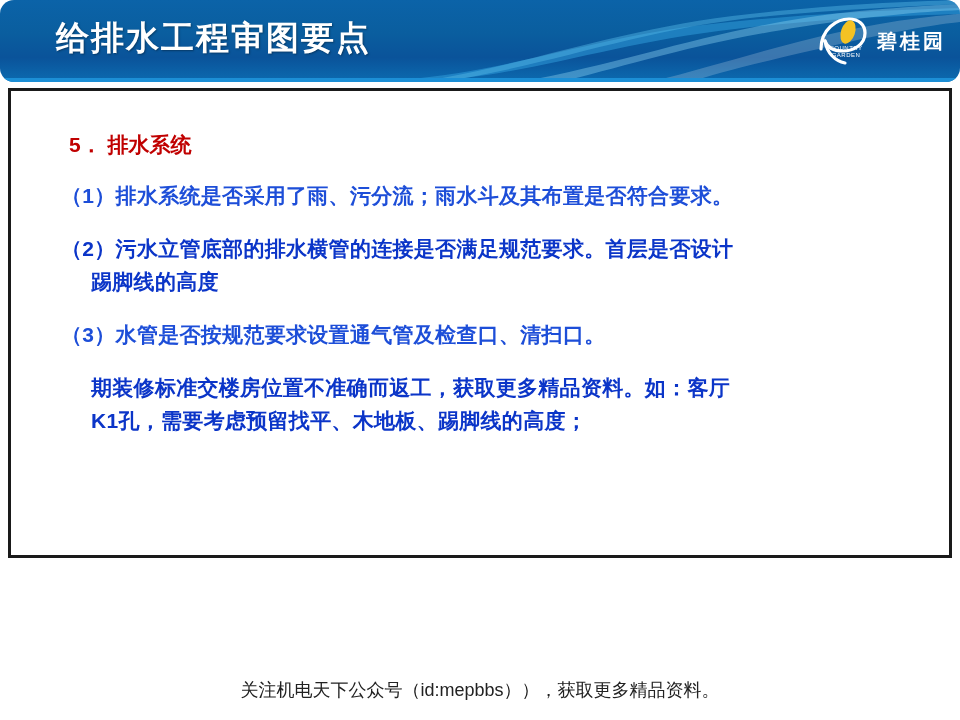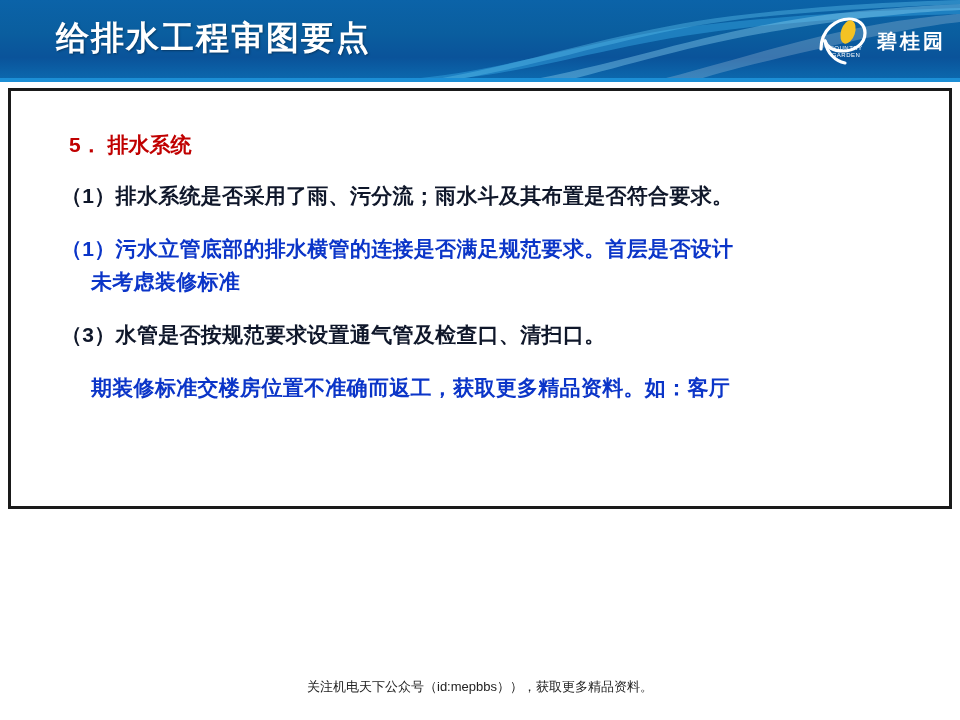--- a/index.html
+++ b/index.html
@@ -22,20 +22,21 @@
   }
   
   .header {
     position: absolute;
     left: 0;
     top: 0;
     width: 960px;
     height: 82px;
     background: linear-gradient(to bottom, #0b63a8 0%, #0a5e9f 40%, #0a539a 70%, #0c6bb0 100%);
     overflow: hidden;
+    border-radius: 14px;
   }
   .header-underline {
     position: absolute;
     left: 0;
     top: 78px;
     width: 960px;
     height: 4px;
     background: #1c8fd6;
   }
   .swoosh {
@@ -89,21 +90,21 @@
     text-align: center;
     width: 34px;
     letter-spacing: 0.5px;
   }
   
   .content-frame {
     position: absolute;
     left: 8px;
     top: 88px;
     width: 944px;
-    height: 421px;
+    height: 470px;
     border: 3px solid #1a1a1a;
     background: #ffffff;
     box-sizing: border-box;
   }
   .section-heading {
     position: absolute;
     left: 58px;
     top: 40px;
     font-size: 21px;
     font-weight: bold;
@@ -117,37 +118,37 @@
     width: 860px;
   }
   .bullet {
     font-size: 21px;
     font-weight: bold;
     line-height: 33px;
     margin-bottom: 20px;
     letter-spacing: 0.3px;
   }
   .bullet.dark {
-    color: #0f172a;
+    color: #1d4ed8;
   }
   .bullet.blue {
     color: #0b35c8;
   }
   .bullet .cont {
     display: block;
     padding-left: 30px;
   }
   
   .footer {
     position: absolute;
     left: 0;
     top: 678px;
     width: 960px;
     text-align: center;
-    font-size: 13px;
+    font-size: 18px;
     color: #222222;
     font-family: "Liberation Sans", sans-serif;
   }
   .bottom-strip {
     position: absolute;
     left: 0;
     top: 716px;
     width: 960px;
     height: 4px;
     background: #ffffff;
@@ -188,30 +189,31 @@
 
     <div class="section-heading">5．  排水系统</div>
 
     <div class="bullets">
 
       <div class="bullet dark">
         <span>（1）排水系统是否采用了雨、污分流；雨水斗及其布置是否符合要求。</span>
       </div>
 
       <div class="bullet blue">
-        <span>（1）污水立管底部的排水横管的连接是否满足规范要求。首层是否设计</span>
-        <span class="cont">未考虑装修标准</span>
+        <span>（2）污水立管底部的排水横管的连接是否满足规范要求。首层是否设计</span>
+        <span class="cont">踢脚线的高度</span>
       </div>
 
       <div class="bullet dark">
         <span>（3）水管是否按规范要求设置通气管及检查口、清扫口。</span>
       </div>
 
       <div class="bullet blue">
         <span class="cont">期装修标准交楼房位置不准确而返工，获取更多精品资料。如：客厅</span>
+        <span class="cont">K1孔，需要考虑预留找平、木地板、踢脚线的高度；</span>
       </div>
 
     </div>
   </div>
 
   <div class="footer">
     <span>关注机电天下公众号（id:mepbbs）），获取更多精品资料。</span>
   </div>
 
   <div class="bottom-strip"></div>

